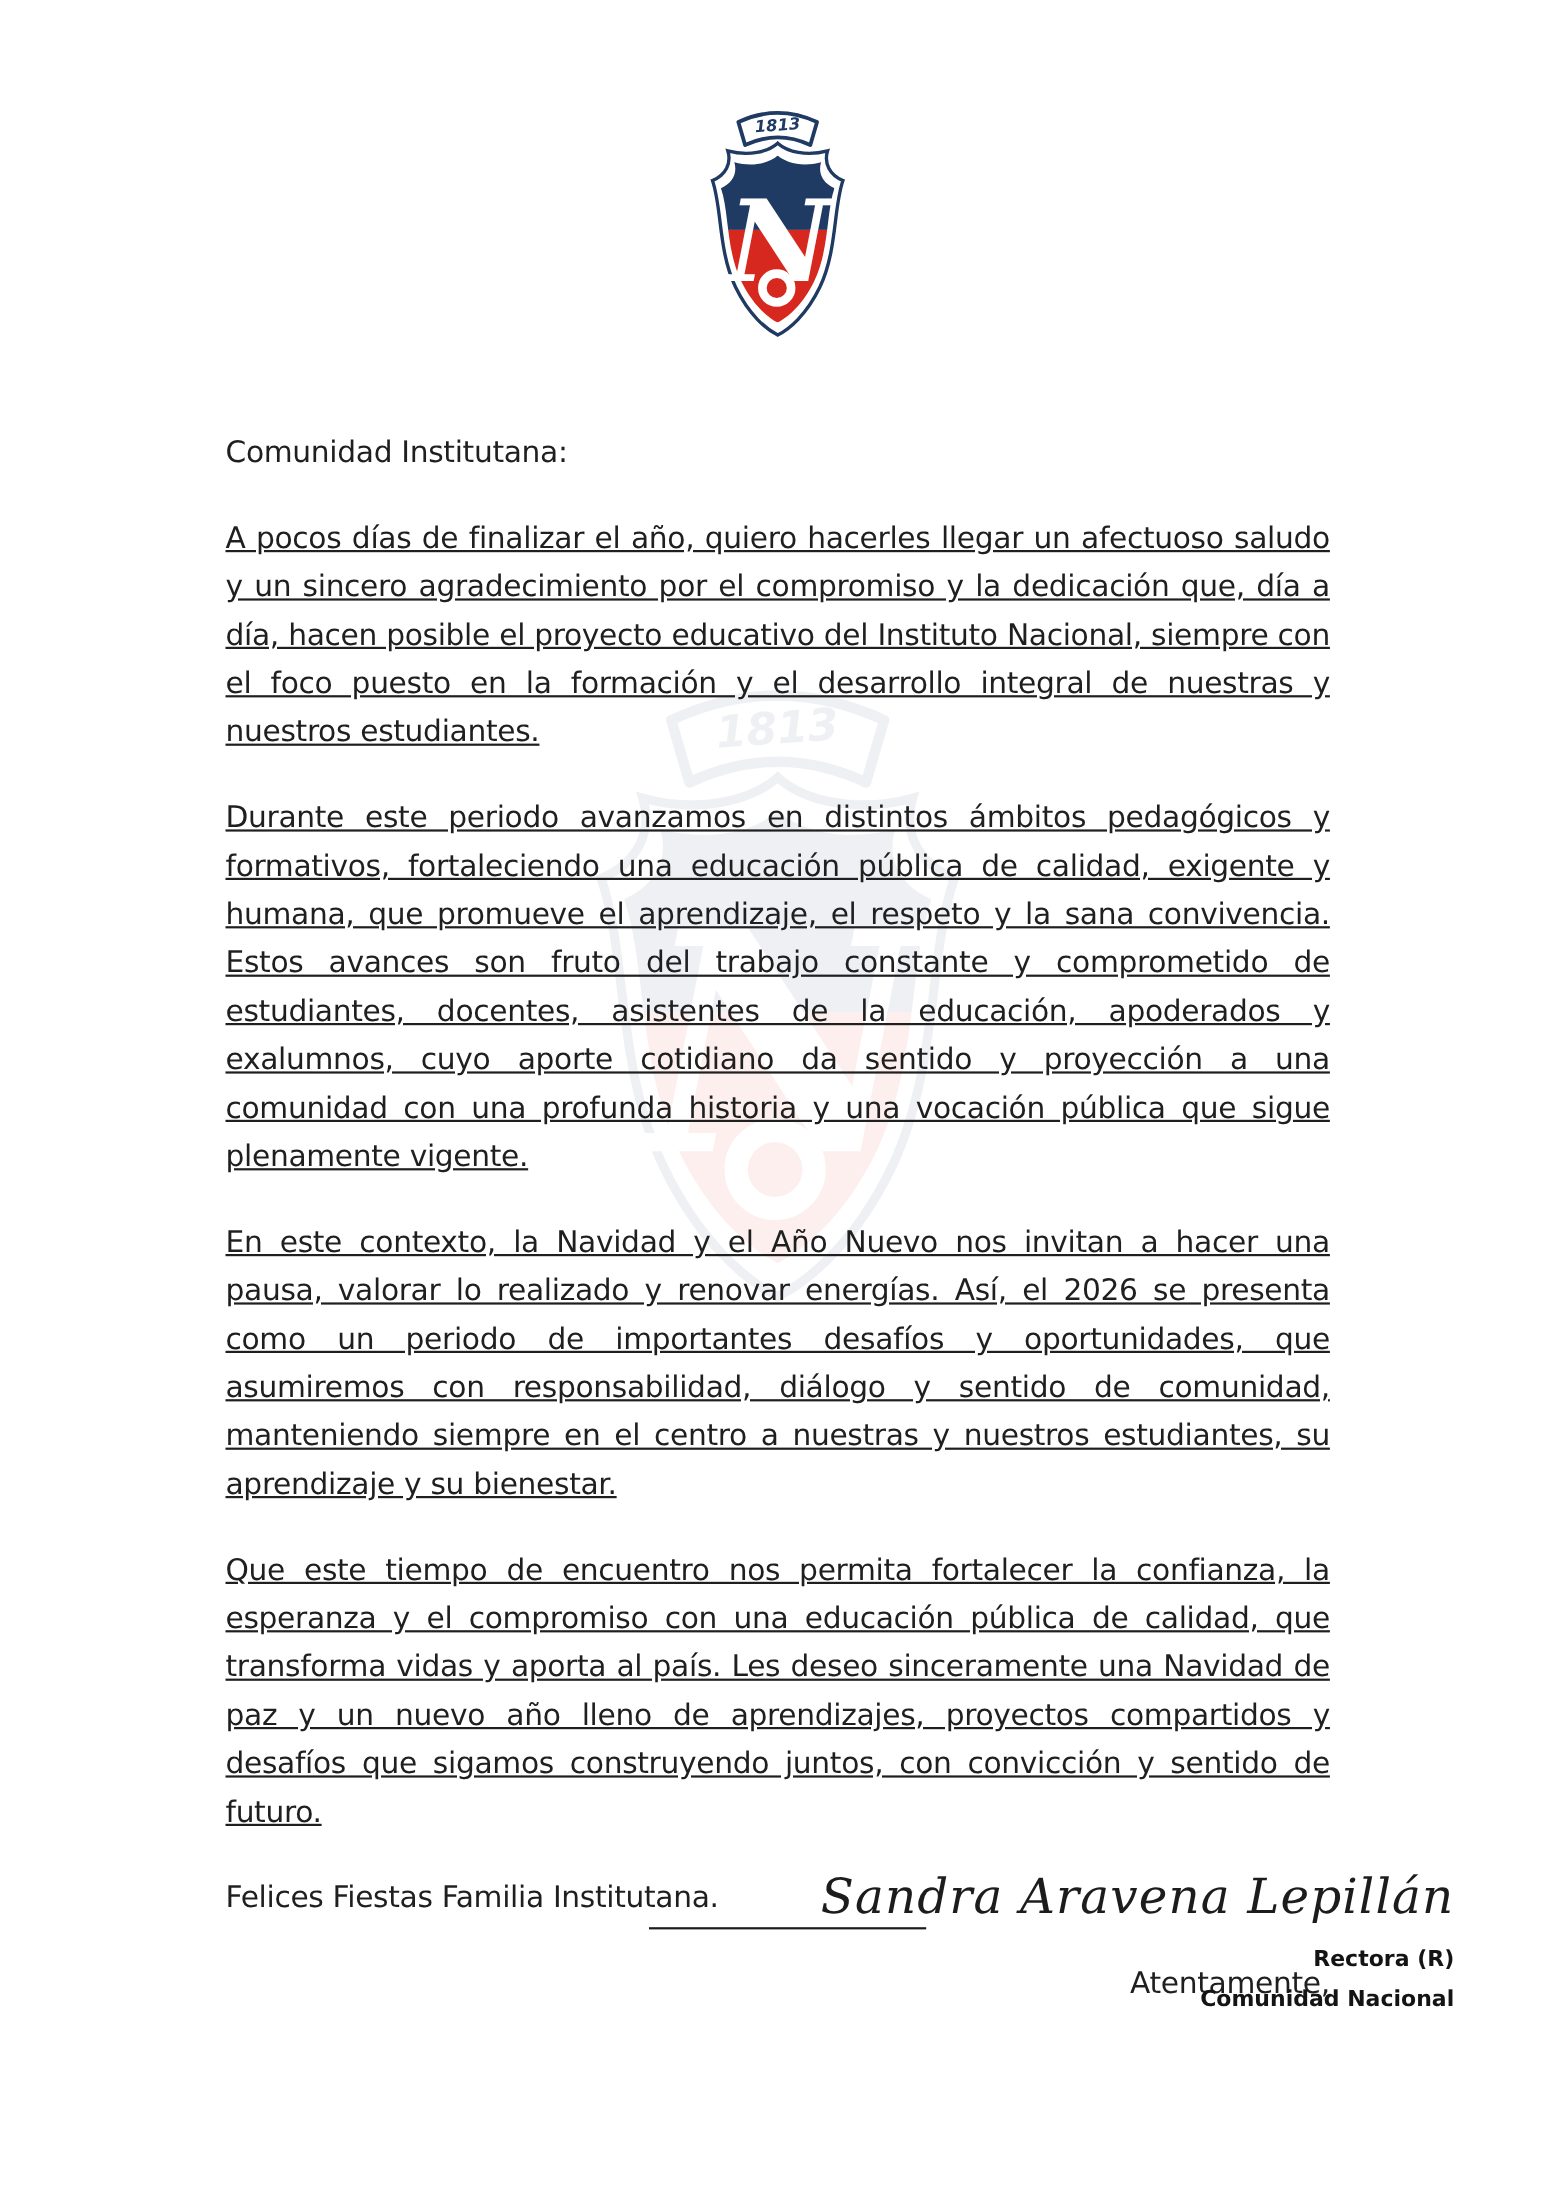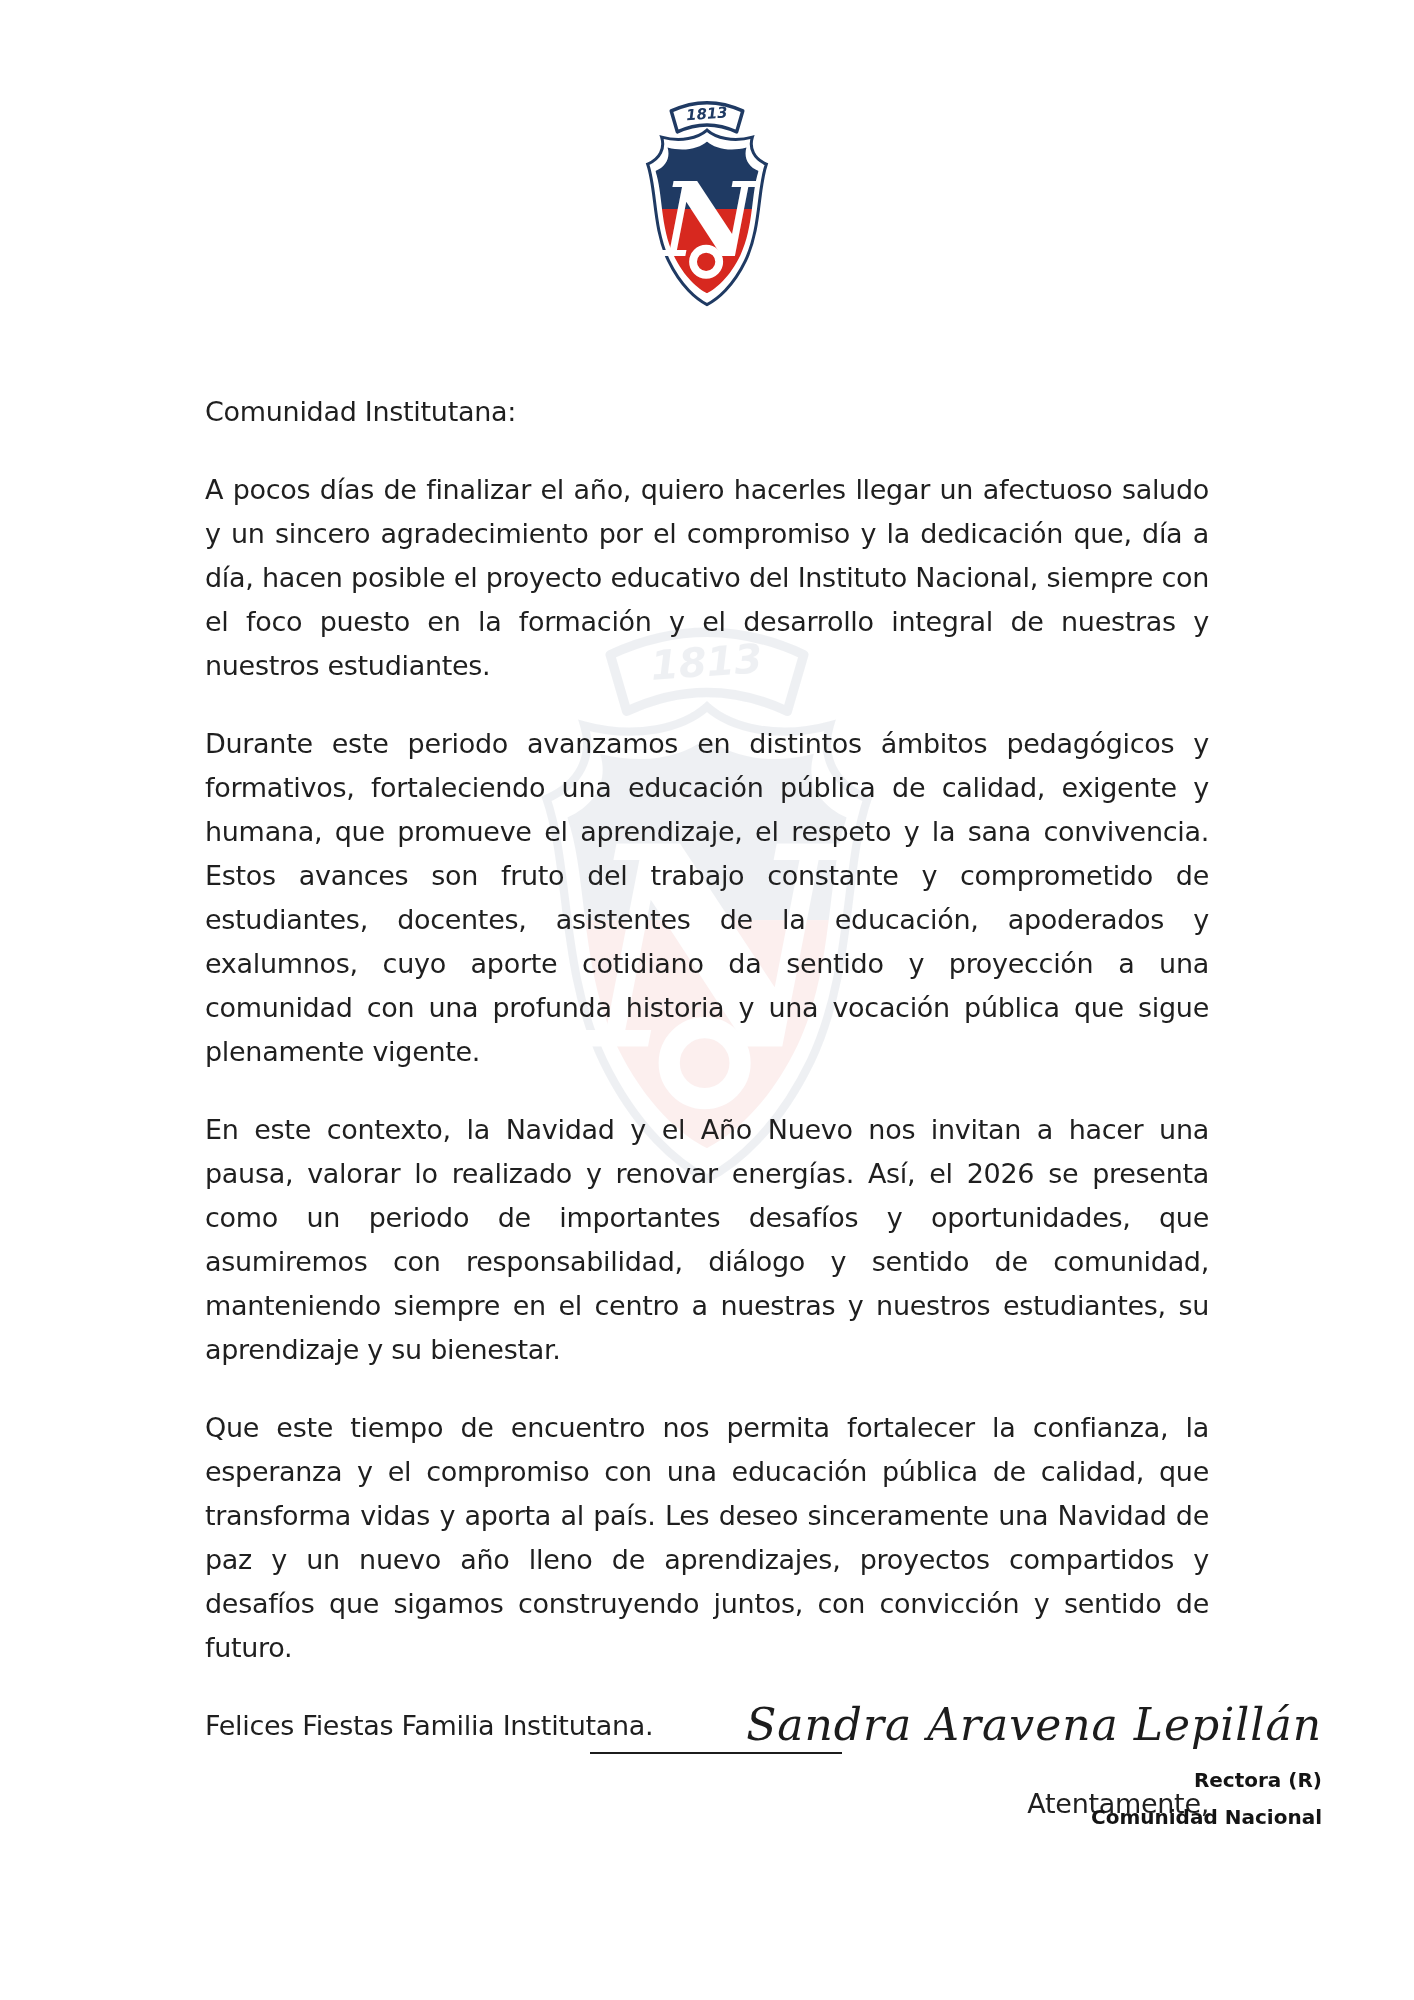--- a/index.html
+++ b/index.html
@@ -40,21 +40,21 @@
     left: 113px;
     right: 113px;
     top: 390px;
     z-index: 1;
     font-size: 27px;
     line-height: 44px;
     letter-spacing: -0.3px;
   }
   .letter p { margin: 0 0 34px 0; }
   .salutation { text-align: left; }
-  .para { text-align: justify; text-justify: inter-word; }
+  .para { text-align: justify; text-justify: inter-word; text-decoration: underline; }
   .closing-wish { text-align: left; }
   .valediction { text-align: right; margin-bottom: 0 !important; }
 
   .signature-block {
     position: absolute;
     left: 18px;
     right: 0;
     top: 1700px;
     text-align: right;
     z-index: 1;

